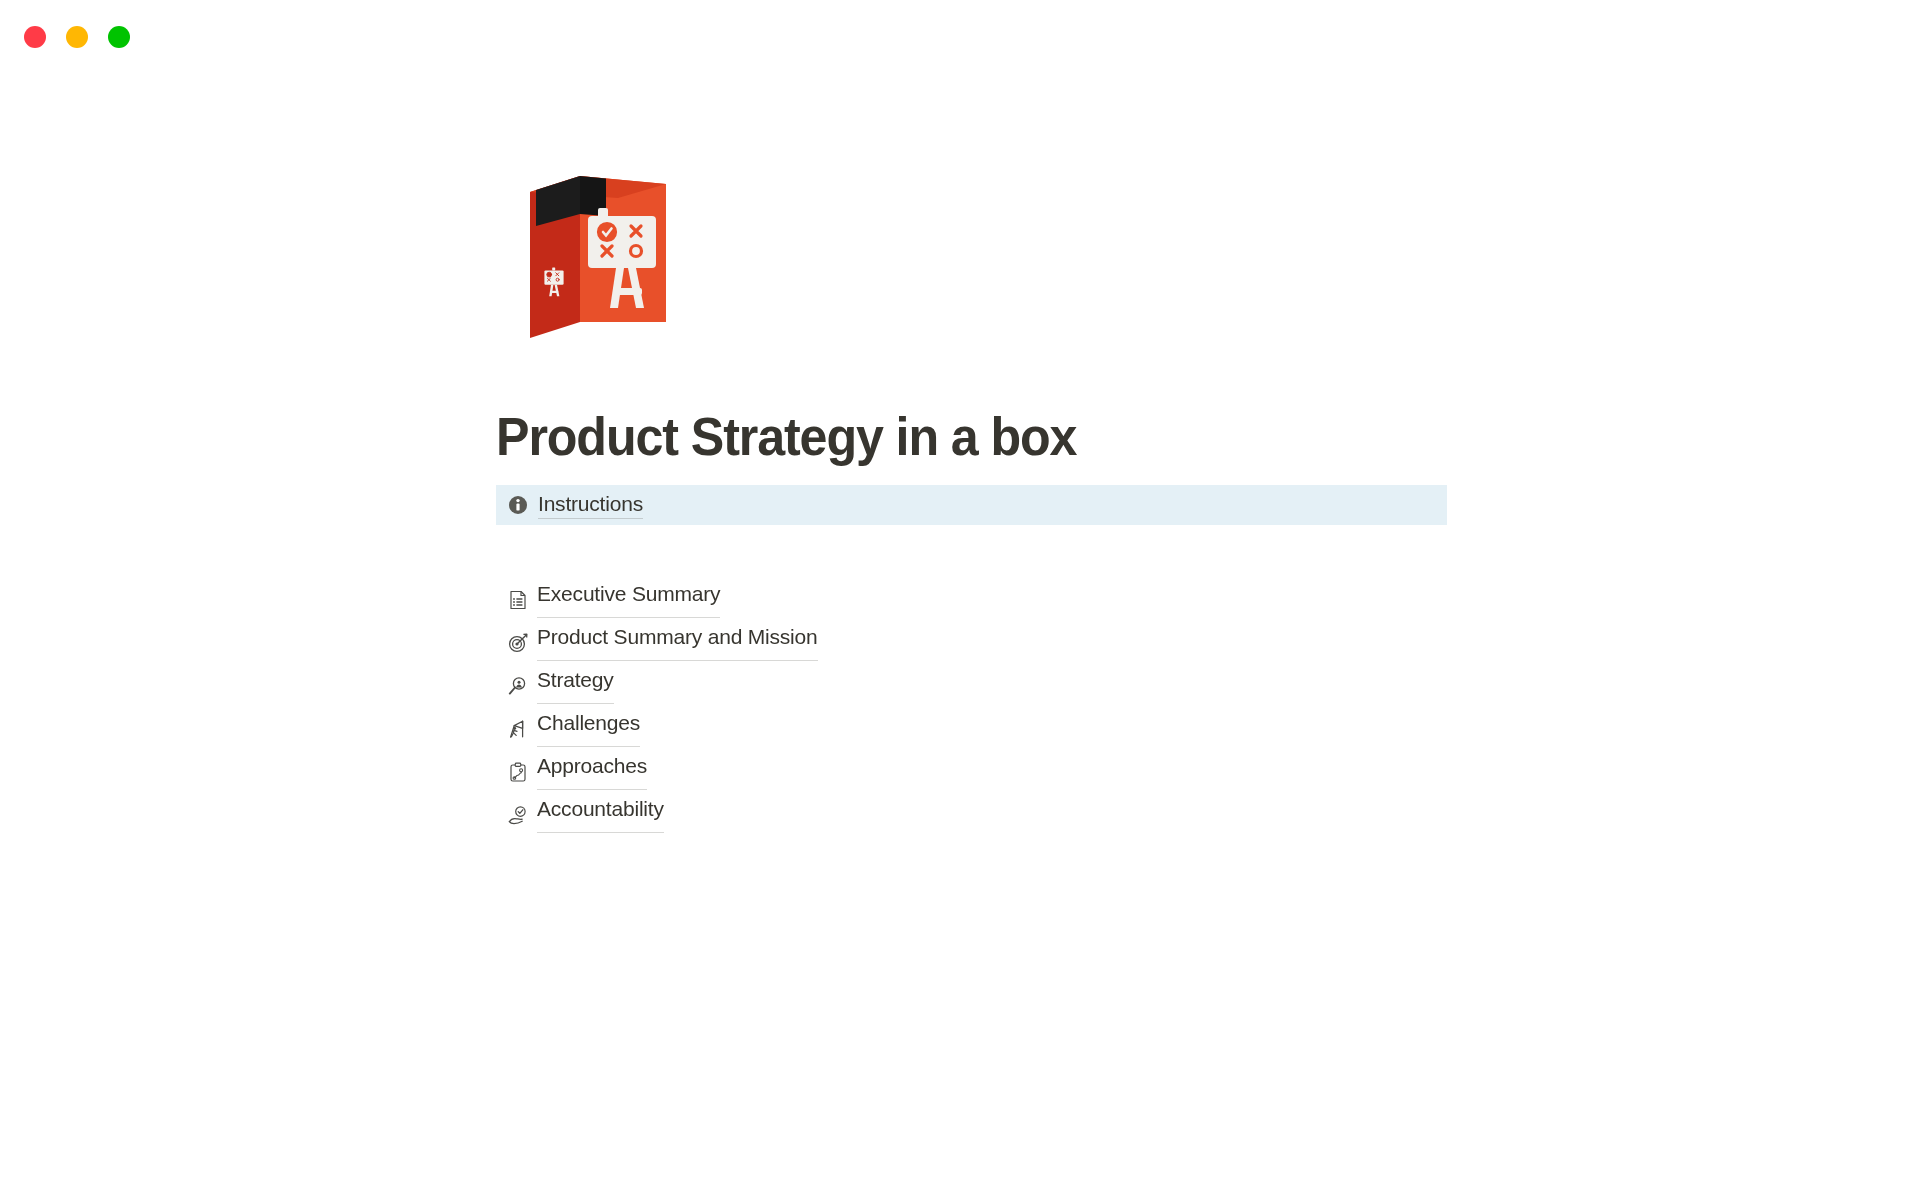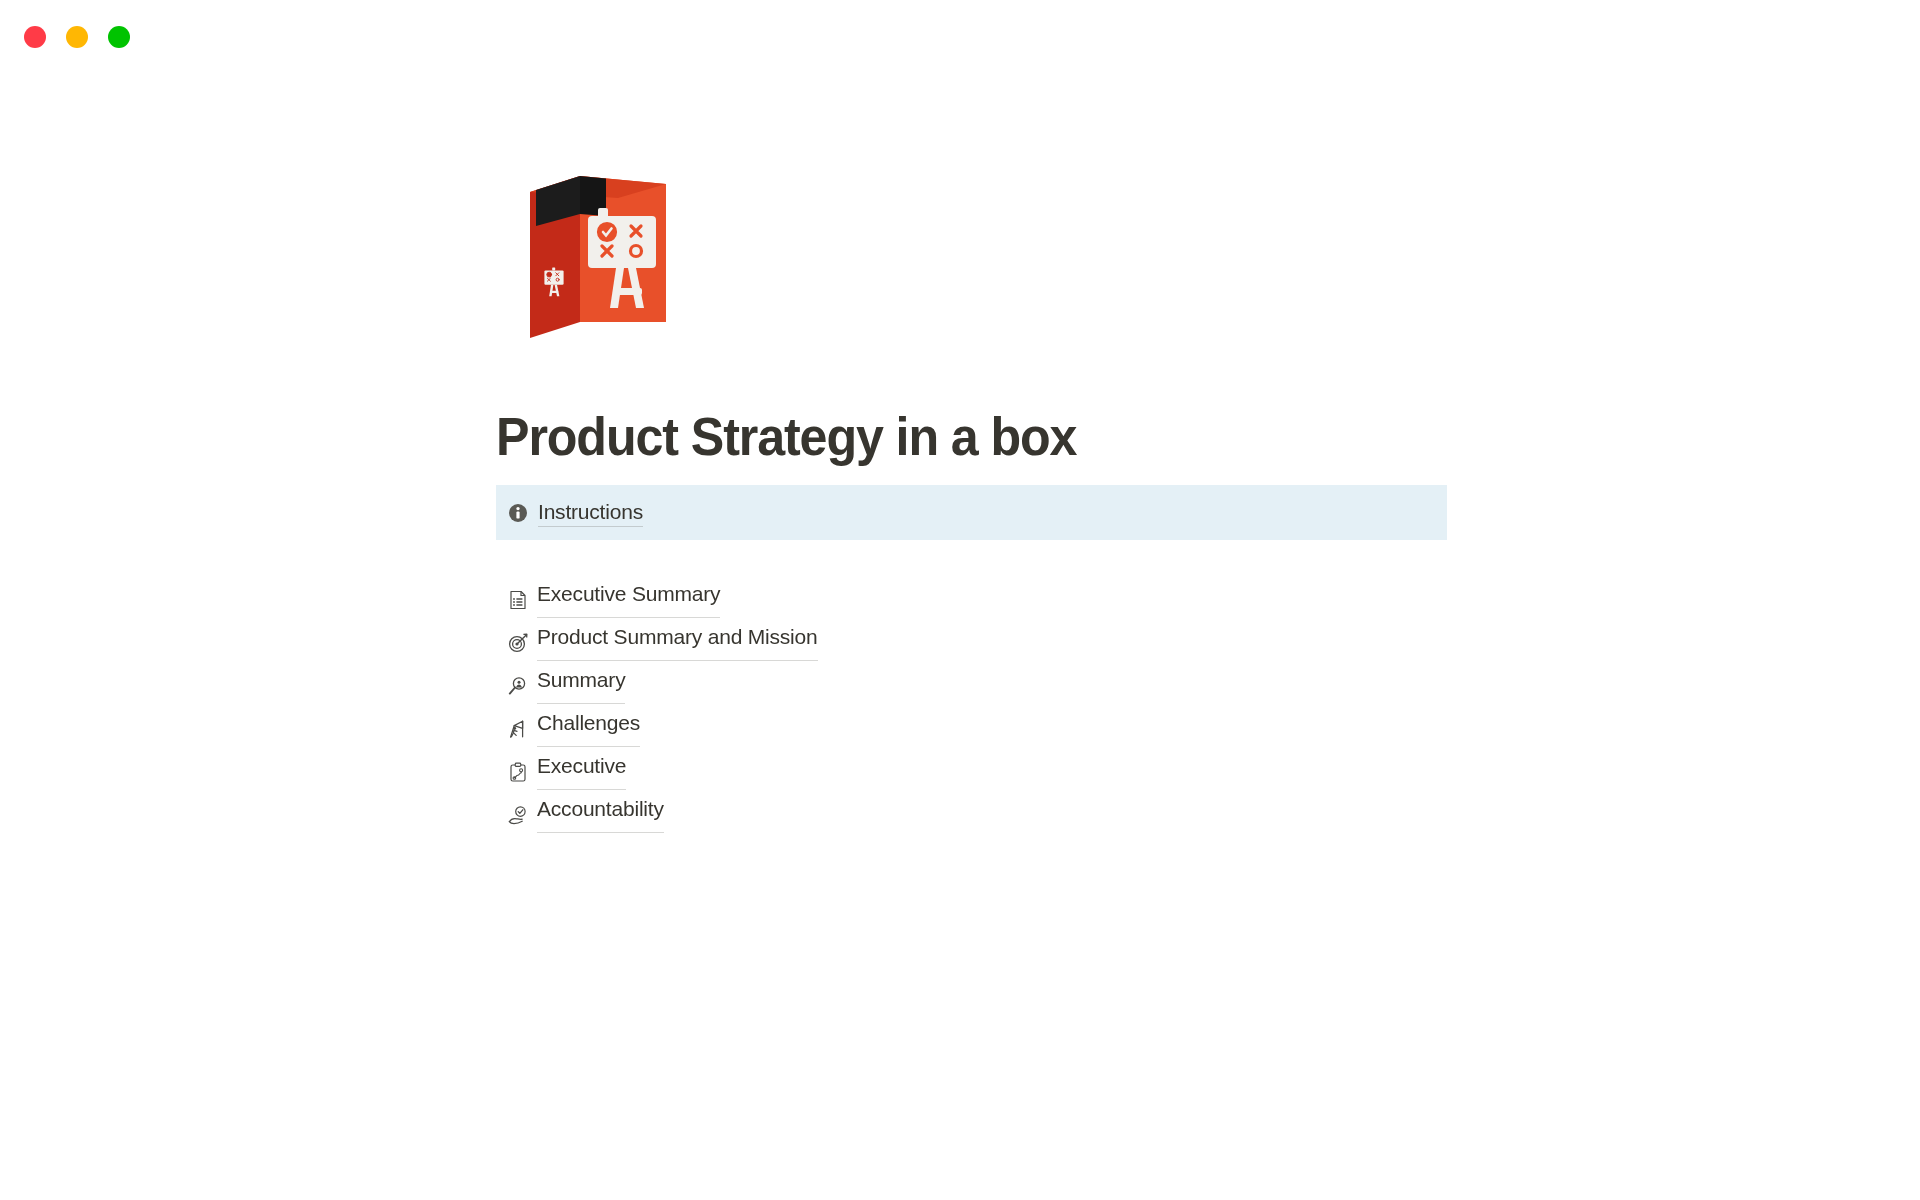--- a/index.html
+++ b/index.html
@@ -74,21 +74,21 @@
     transform-origin:left center;
     white-space:nowrap;
   }
 
   
   .callout {
     position:absolute;
     left:489px;
     top:485px;
     width:951px;
-    height:55px;
+    height:40px;
     background:#E4F0F6;
     display:flex;
     align-items:center;
     padding-left:12px;
     gap:10px;
   }
   .callout-icon {
     width:20px;
     height:20px;
     flex:0 0 20px;
@@ -251,21 +251,21 @@
       <span class="row-icon">
         <svg width="20" height="20" viewBox="0 0 20 20" xmlns="http://www.w3.org/2000/svg" aria-hidden="true">
           <circle cx="11" cy="7.5" r="5.6" fill="#FFFFFF" stroke="#4B4B48" stroke-width="1.3"></circle>
           <path d="M7 11.5 L1.8 17.6" stroke="#4B4B48" stroke-width="1.9" stroke-linecap="round"></path>
           <g fill="#4B4B48">
             <circle cx="11" cy="6.2" r="1.5"></circle>
             <path d="M8 11.4 c0.6-2 1.8-3 3-3 s2.4 1 3 3 Z"></path>
           </g>
         </svg>
       </span>
-      <span class="link-label">Summary</span>
+      <span class="link-label">Strategy</span>
     </div>
 
     <div class="link-row">
       <span class="row-icon">
         <svg width="20" height="20" viewBox="0 0 20 20" xmlns="http://www.w3.org/2000/svg" aria-hidden="true">
           <g fill="none" stroke="#4B4B48" stroke-width="1.25" stroke-linecap="round" stroke-linejoin="round">
             <path d="M14.6 2.2 L6.2 6.6 L14.6 9.4 Z"></path>
             <path d="M14.6 2.2 L14.6 17.8"></path>
             <path d="M6.2 6.6 L2.6 18.2"></path>
             <circle cx="6.6" cy="9.3" r="1.5" fill="#4B4B48" stroke="none"></circle>
@@ -283,21 +283,21 @@
         <svg width="18" height="20" viewBox="0 0 18 20" xmlns="http://www.w3.org/2000/svg" aria-hidden="true">
           <rect x="2" y="3" width="14" height="16" rx="1.8" fill="#FFFFFF" stroke="#4B4B48" stroke-width="1.2"></rect>
           <rect x="6.2" y="1.2" width="5.6" height="3.2" rx="1.2" fill="#FFFFFF" stroke="#4B4B48" stroke-width="1.2"></rect>
           <g fill="none" stroke="#4B4B48" stroke-width="1.1" stroke-linecap="round">
             <path d="M5.4 15.6 c1.8 0 1.6-2.4 3.4-2.4 s1.6-2.6 3.6-2.6"></path>
           </g>
           <circle cx="12.1" cy="8.2" r="1.5" fill="none" stroke="#4B4B48" stroke-width="1.1"></circle>
           <circle cx="5.4" cy="16" r="1.3" fill="none" stroke="#4B4B48" stroke-width="1.1"></circle>
         </svg>
       </span>
-      <span class="link-label">Executive</span>
+      <span class="link-label">Approaches</span>
     </div>
 
     <div class="link-row">
       <span class="row-icon">
         <svg width="20" height="20" viewBox="0 0 20 20" xmlns="http://www.w3.org/2000/svg" aria-hidden="true">
           <circle cx="12.4" cy="6.6" r="4.7" fill="#FFFFFF" stroke="#4B4B48" stroke-width="1.2"></circle>
           <path d="M10.2 6.6 L11.8 8.3 L14.8 4.8" fill="none" stroke="#4B4B48" stroke-width="1.3" stroke-linecap="round" stroke-linejoin="round"></path>
           <path d="M1.4 16.6 c1.6-2.6 4.6-3.4 7.4-2.8 c1.6 0.3 3.6 0.9 5.4 0.4" fill="none" stroke="#4B4B48" stroke-width="1.25" stroke-linecap="round"></path>
           <path d="M1.4 16.6 c0.8 1.2 2.6 1.9 4.6 1.9 c2.8 0 5.6-0.8 8.2-2.3" fill="none" stroke="#4B4B48" stroke-width="1.25" stroke-linecap="round"></path>
         </svg>

